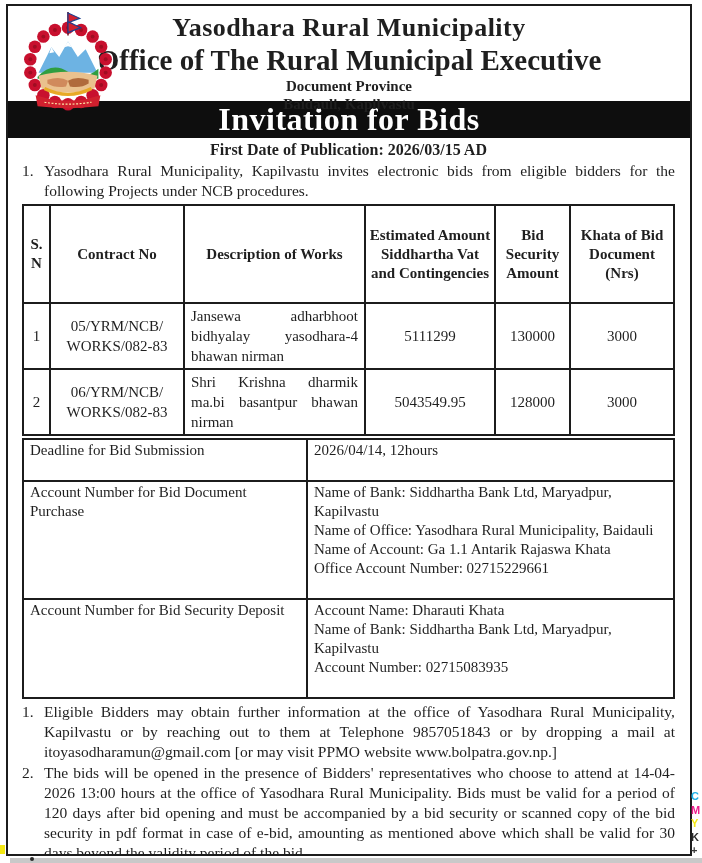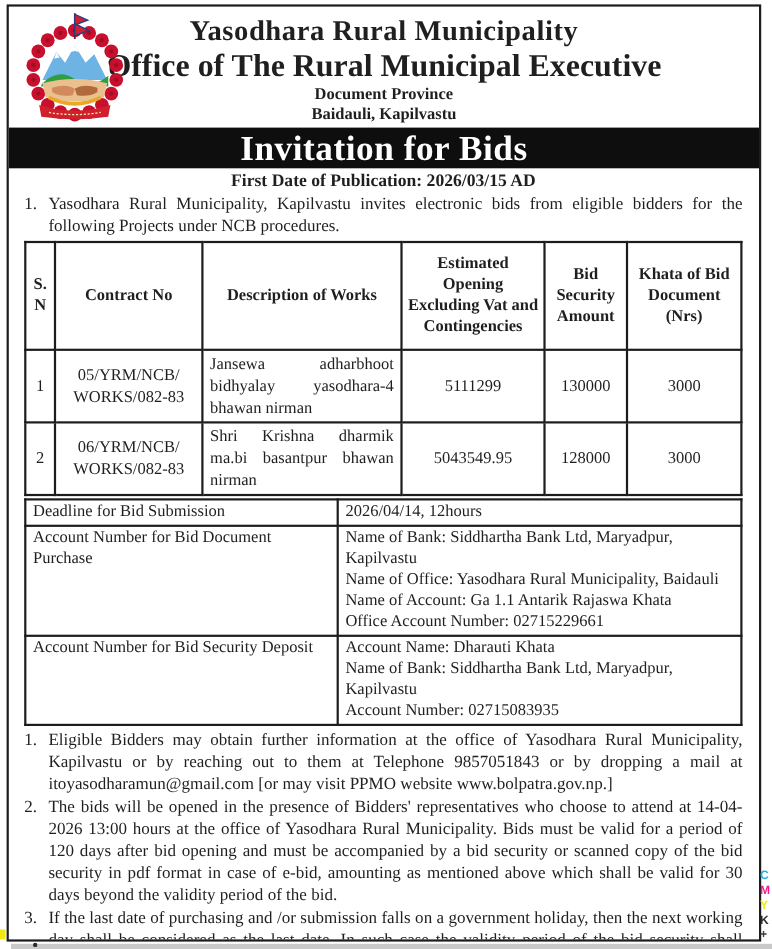--- a/index.html
+++ b/index.html
@@ -12,21 +12,21 @@
     overflow:hidden;
   }
   .page {
     position:absolute; left:6px; top:4px;
     width:686px; height:852px;
     border:2.5px solid #1c1c1c;
     background:#ffffff;
     overflow:hidden;
   }
   
-  .header { position:relative; height:110px; }
+  .header { position:relative; height:95px; }
   .emblem { position:absolute; left:10px; top:4px; width:100px; height:104px; }
   .titles { text-align:center; padding-top:7px; }
   .title-main   { font-size:26px; font-weight:bold; line-height:30px; letter-spacing:0.5px; }
   .title-office { font-size:29px; font-weight:bold; line-height:34px; }
   .title-sub    { font-size:15px; font-weight:bold; line-height:18px; }
   
   .banner {
     height:37px; background:#0e0e0e;
     display:flex; align-items:center; justify-content:center;
   }
@@ -54,21 +54,21 @@
   .bids-table thead tr { height:98px; }
   .bids-table tbody tr.r1 { height:65px; }
   .bids-table tbody tr.r2 { height:61px; }
   .bids-table td { vertical-align:middle; padding:2px 4px; line-height:20px; }
   .cell-center { text-align:center; }
   .cell-desc   { text-align:justify; padding:2px 6px !important; }
   .pre-lines   { white-space:pre-line;margin-top:44px; }
 
   
   .details-table { margin-top:2px; }
-  .details-table td { vertical-align:top; padding:1px 8px 2px 6px; line-height:19px; }
+  .details-table td { vertical-align:top; padding:1px 8px 20px 6px; line-height:19px; }
   .details-table tr.dr1, .details-table tr.dr2 { height:24px; }
   .details-table tr.dr3 { height:79px; }
   .details-table tr.dr4 { height:58px; }
 
   
   .notes { margin-top:3px; }
   .note { margin-bottom:1px; }
 
   
   .print-marks {
@@ -173,21 +173,21 @@
           <col style="width:181px">
         <col style="width:130px">
           <col style="width:75px">
           <col style="width:104px">
       </colgroup>
       <thead>
         <tr>
           <th>S. N</th>
           <th>Contract No</th>
           <th>Description of Works</th>
-          <th>Estimated Opening Excluding Vat and Contingencies</th>
+          <th>Estimated Amount Siddhartha Vat and Contingencies</th>
           <th>Bid Security Amount</th>
           <th>Khata of Bid Document (Nrs)</th>
         </tr>
       </thead>
       <tbody>
         <tr class="r1">
           <td class="cell-center">1</td>
           <td class="cell-center pre-lines">05/YRM/NCB/
 WORKS/082-83</td>
           <td class="cell-desc">Jansewa adharbhoot bidhyalay yasodhara-4 bhawan nirman</td>

